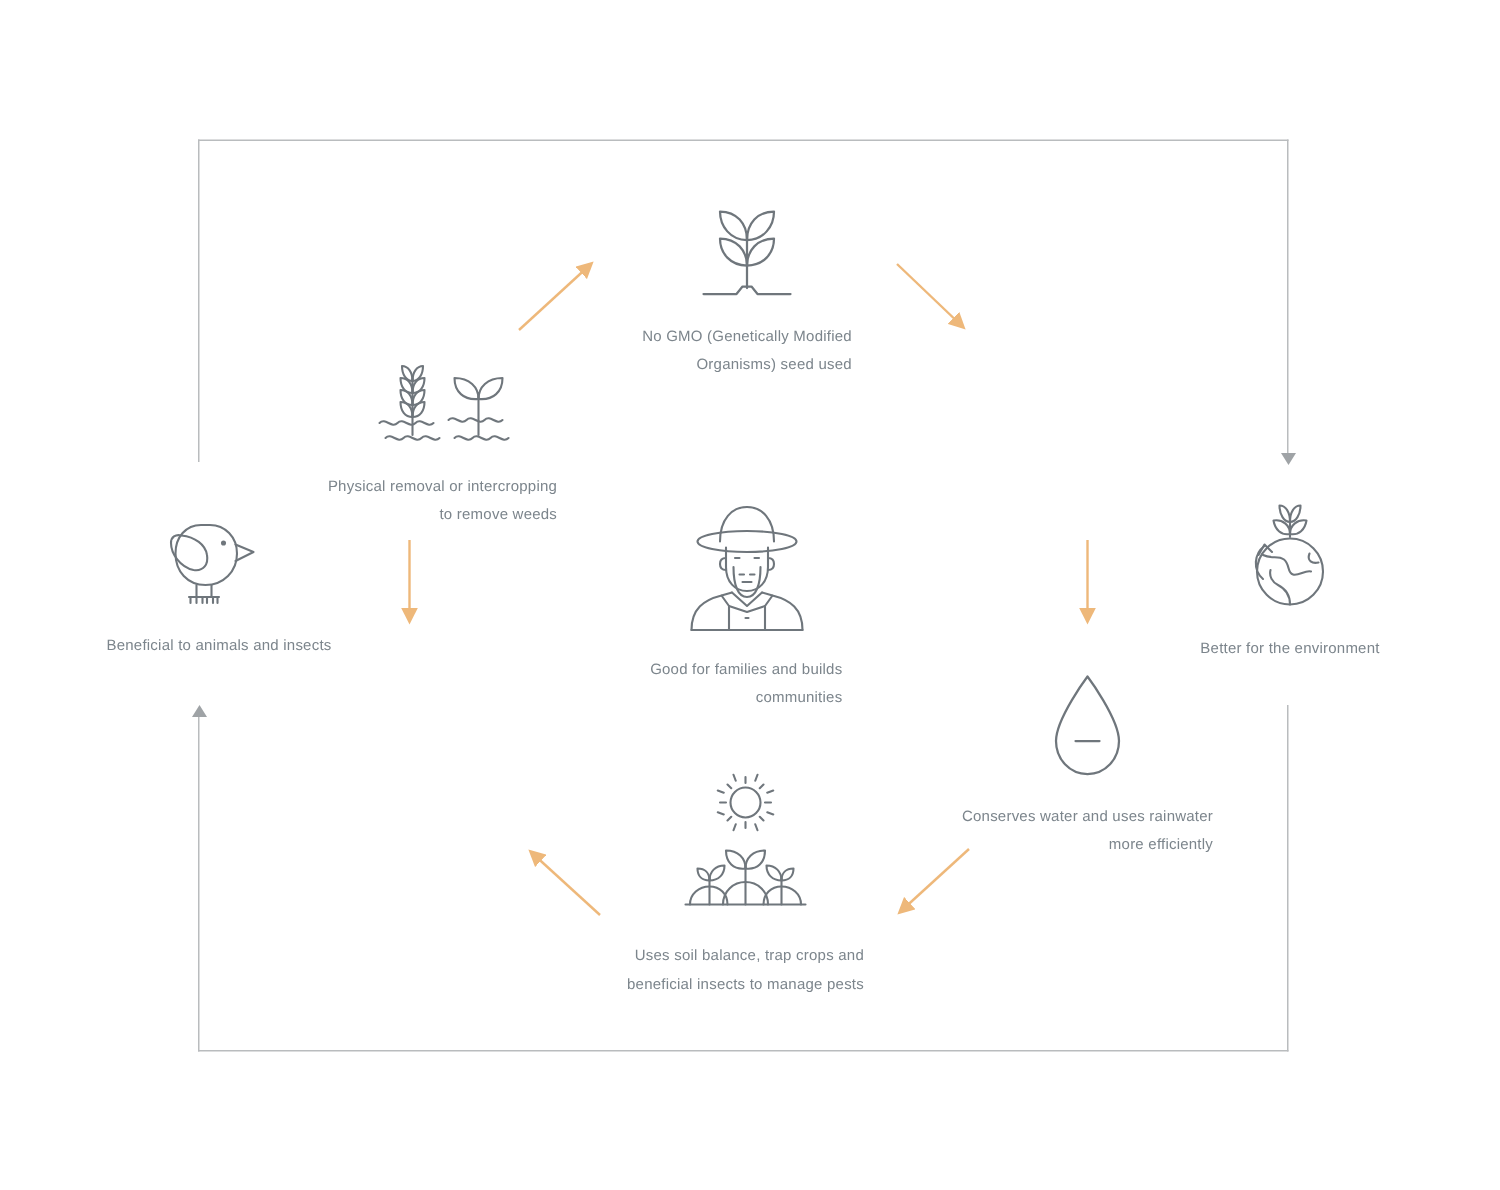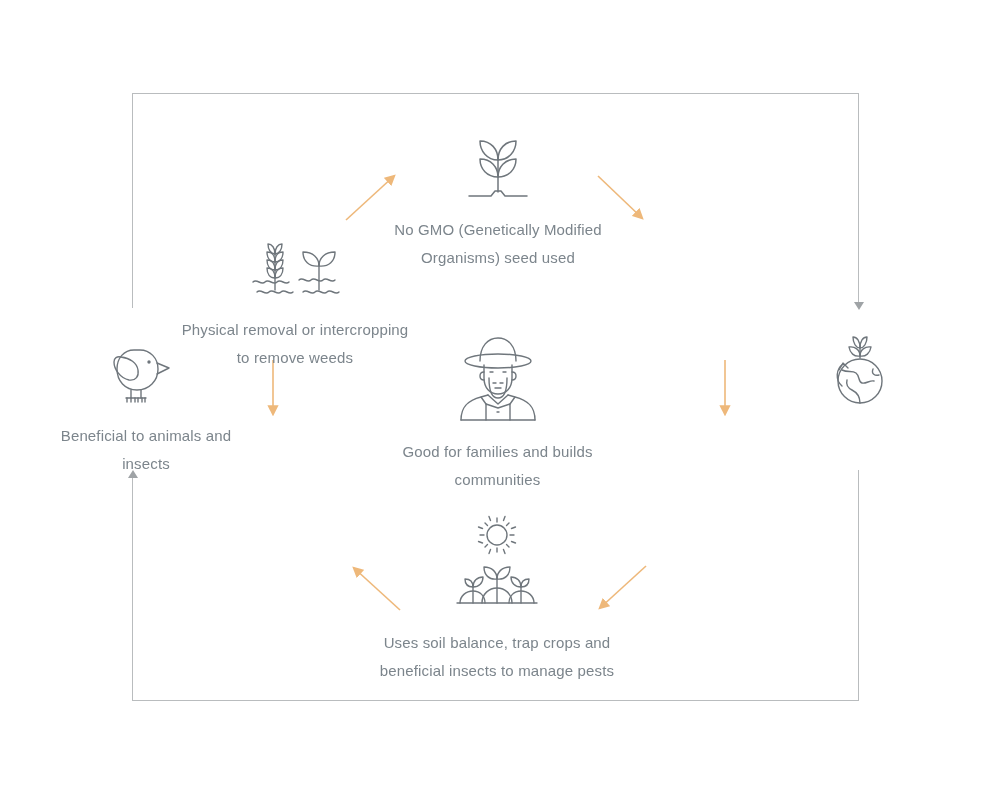--- a/index.html
+++ b/index.html
@@ -54,25 +54,26 @@
     display: block;
     line-height: 0;
   }
   .node-icon svg {
     display: block;
     overflow: visible;
   }
   .node-label {
     margin-top: 14px;
     color: #7c858c;
-    font-size: 15px;
+    font-size: 10px;
     line-height: 1.85;
     letter-spacing: 0.15px;
     white-space: pre-line;
     font-family: "Liberation Sans", sans-serif;
+    text-align: right;
   }
 
   
   .flow-arrow {
     position: absolute;
     overflow: visible;
   }
 </style>
 </head>
 <body>
@@ -177,22 +178,33 @@
         <circle cx="31" cy="45" r="22"></circle>
 
         <path d="M13 34 C19 37 23 34 27 37 C31 40 29 46 33 47 C37 48 41 44 45 45"></path>
         <path d="M31 67 C31 60 27 56 23 54 C19 52 17 48 18 44"></path>
         <path d="M44 33 C42 38 46 40 50 39"></path>
 
         <path d="M13 50 C6 44 7 33 14 28" stroke-width="1.4"></path>
         <path d="M10 34 L14 27 L19 32"></path>
       </svg>
     </span>
-  </div>
-
+    <div class="node-label">Better for the environment</div>
+  </div>
+
+  <div class="node" style="left:580px; top:448px; width:290px;">
+    <span class="node-icon">
+      <svg width="58" height="74" viewBox="0 0 58 74" fill="none" stroke="#6f767c" stroke-width="1.5" stroke-linecap="round" stroke-linejoin="round">
+        <path d="M29 3 C29 3 8 31 8 46 C8 58 17 68 29 68 C41 68 50 58 50 46 C50 31 29 3 29 3 Z"></path>
+        <path d="M21 46 L37 46"></path>
+      </svg>
+    </span>
+    <div class="node-label">Conserves water and uses rainwater
+more efficiently</div>
+  </div>
 
   <div class="node" style="left:350px; top:515px; width:294px;">
     <span class="node-icon">
       <svg width="96" height="100" viewBox="0 0 96 100" fill="none" stroke="#6f767c" stroke-width="1.4" stroke-linecap="round" stroke-linejoin="round">
 
         <circle cx="48" cy="20" r="10"></circle>
         <path d="M48 3 L48 7 M48 33 L48 37 M31 20 L35 20 M61 20 L65 20"></path>
         <path d="M36 8 L38.5 10.5 M57.5 29.5 L60 32 M36 32 L38.5 29.5 M57.5 10.5 L60 8"></path>
         <path d="M40 1.5 L41.5 5.5 M54.5 34.5 L56 38.5 M29.5 12 L33.5 13.5 M62.5 26.5 L66.5 28"></path>
         <path d="M56 1.5 L54.5 5.5 M41.5 34.5 L40 38.5 M66.5 12 L62.5 13.5 M29.5 26.5 L33.5 28"></path>

